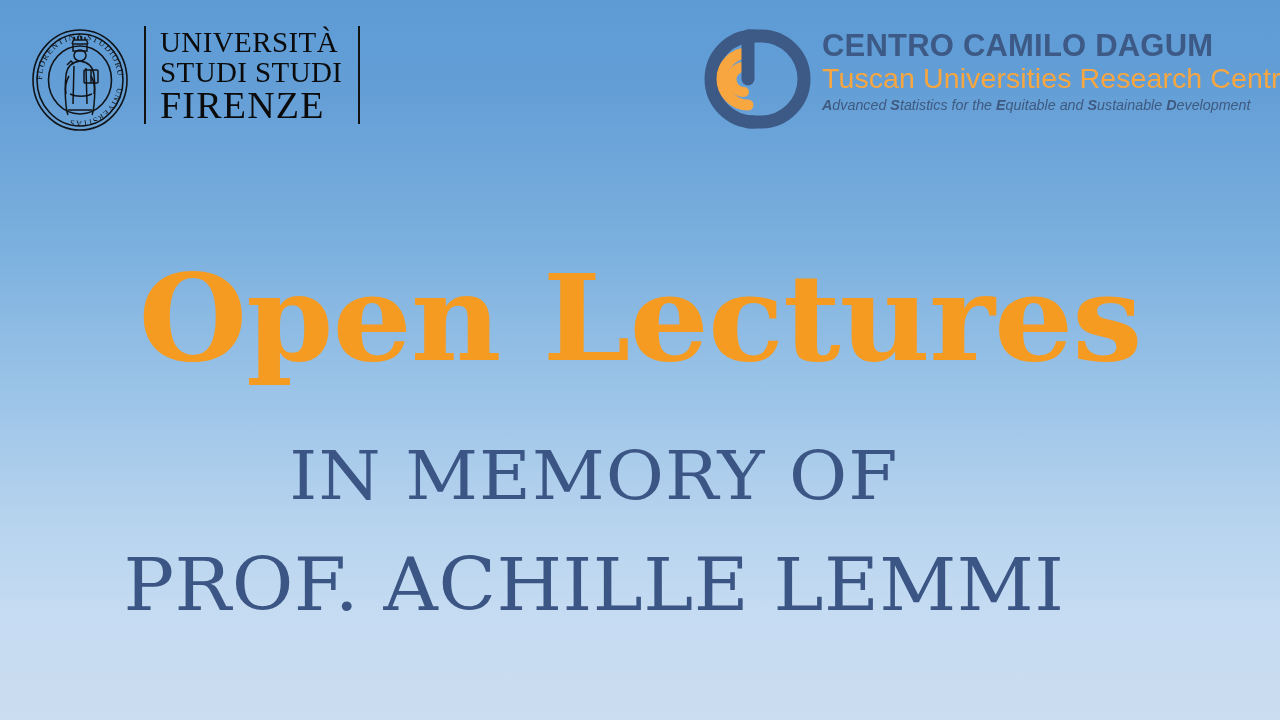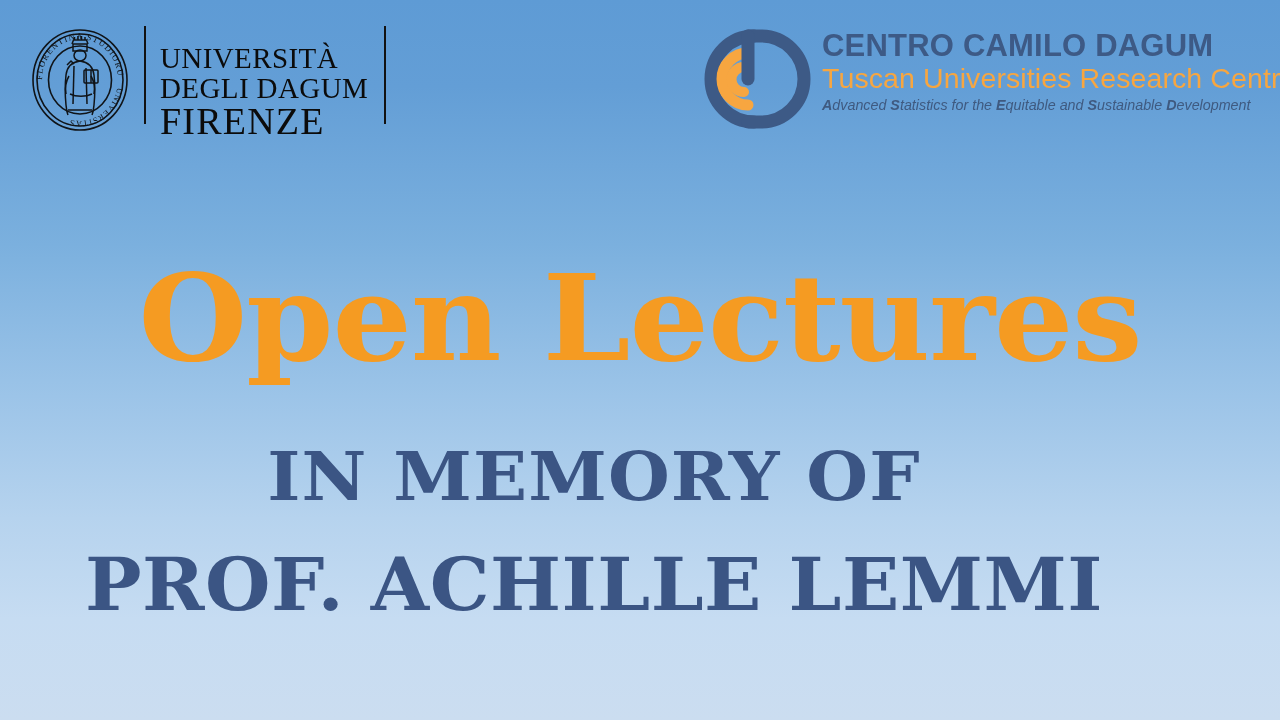--- a/index.html
+++ b/index.html
@@ -58,21 +58,21 @@
     height: 98px;
     background: #121212;
     margin: 4px 14px 0 10px;
     flex: 0 0 auto;
   }
 
   .unifi-name {
     font-family: "Liberation Serif", serif;
     color: #0b0b0b;
     line-height: 1.04;
-    margin-top: 21px;
+    margin-top: 5px;
     flex: 0 0 auto;
   }
   .unifi-name .l1 {
     font-size: 29px;
     letter-spacing: 0.4px;
     display: block;
   }
   .unifi-name .l2 {
     font-size: 29px;
     letter-spacing: 0.4px;
@@ -171,21 +171,21 @@
   }
 
   .memorial {
     position: absolute;
     top: 443px;
     left: 0;
     width: 1188px;
     text-align: center;
     color: #3b5584;
     font-family: "DejaVu Serif", serif;
-    font-weight: bold;
+    font-weight: normal;
     line-height: 1;
   }
   .memorial-l1 {
     font-size: 67px;
     letter-spacing: 1px;
     transform: scaleX(1.06);
     transform-origin: center;
   }
   .memorial-l2 {
     font-size: 73px;
@@ -242,21 +242,21 @@
           <rect x="58" y="46" width="14" height="13" rx="1"></rect>
           <path d="M65,46 v13"></path>
           <path d="M41,41 l4,-4 l3,3"></path>
         </g>
       </svg>
 
       <div class="unifi-divider"></div>
 
       <div class="unifi-name">
         <span class="l1">UNIVERSITÀ</span>
-        <span class="l2">DEGLI DAGUM</span>
+        <span class="l2">STUDI STUDI</span>
         <span class="l3">FIRENZE</span>
       </div>
 
       <div class="unifi-divider" style="margin-left:16px;margin-right:0;"></div>
 
     </div>
 
     <div class="ccd-lockup">
 
       <svg class="ccd-mark" viewBox="0 0 136 106">

